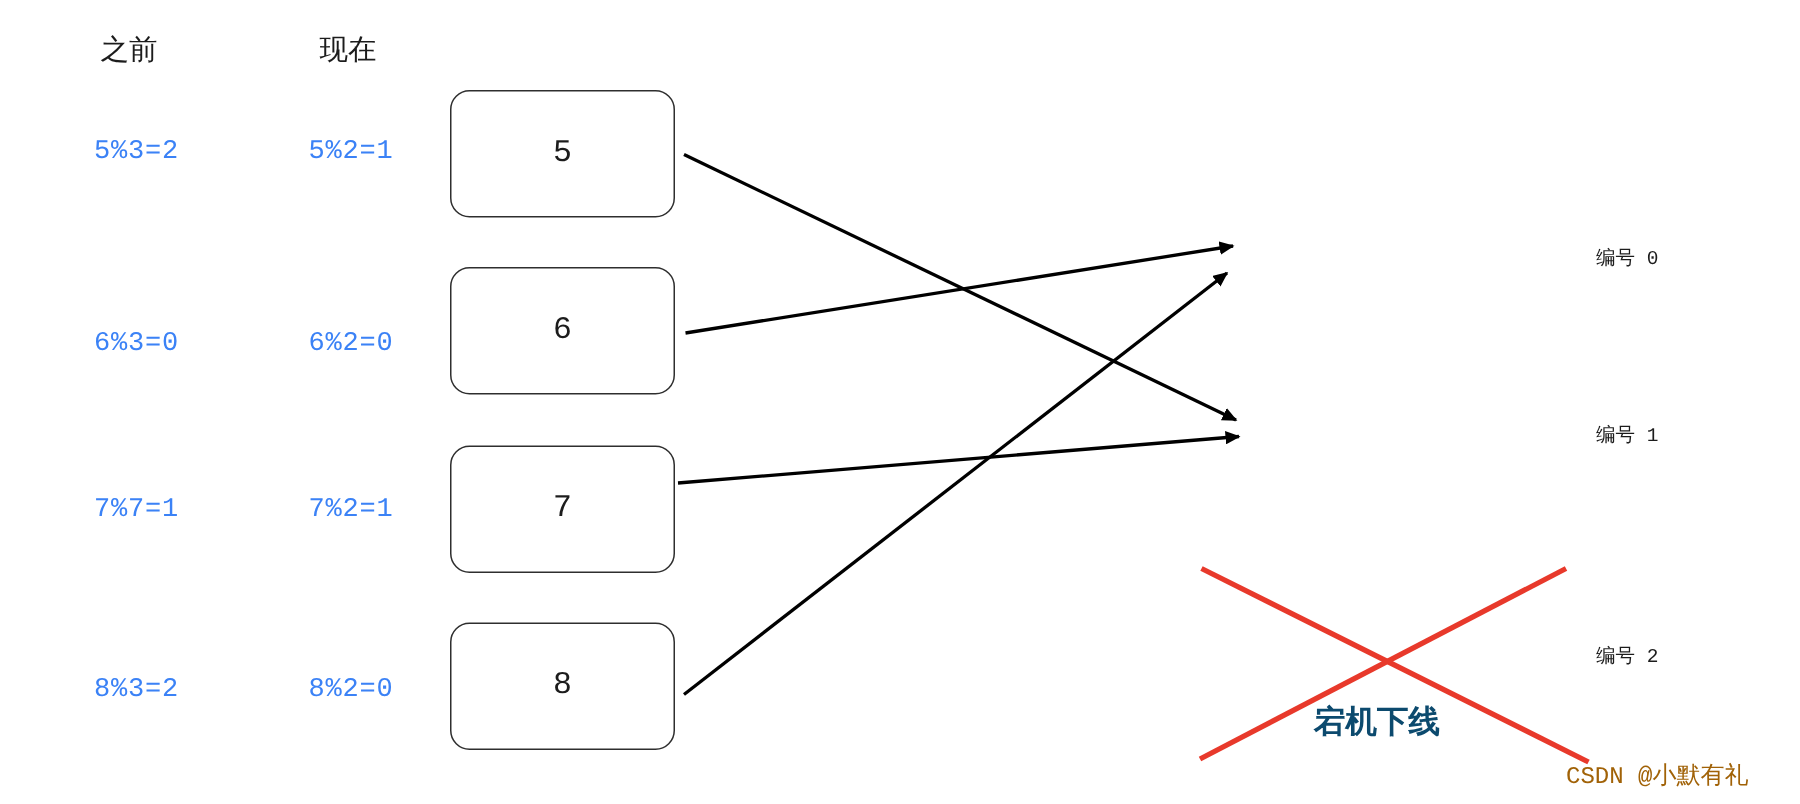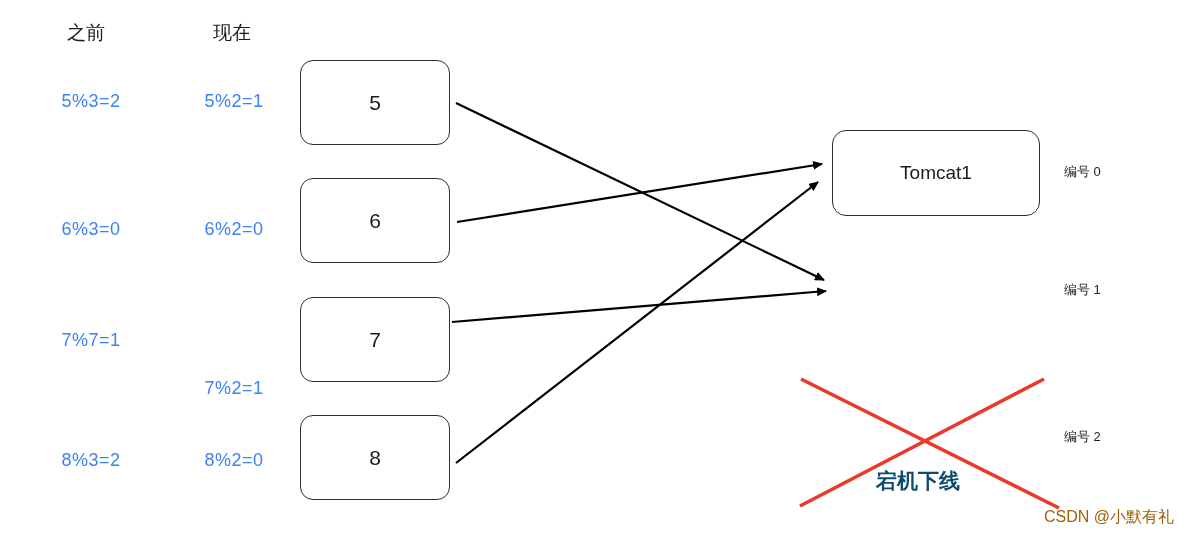--- a/index.html
+++ b/index.html
@@ -9,21 +9,21 @@
     font-family: "Liberation Sans", "DejaVu Sans", sans-serif;
   }
   .stage {
     position: relative;
     width: 1200px;
     height: 536px;
     background: #ffffff;
     overflow: hidden;
     color: #1c1c1c;
   }
-  .abs { position: absolute; }
+  .abs { position: absolute; font-family: Liberation Mono, monospace; }
   .col-header {
     font-size: 19px;
     color: #1c1c1c;
     text-align: center;
     width: 90px;
   }
   .formula {
     font-size: 18px;
     color: #3b82f6;
     width: 110px;
@@ -86,39 +86,36 @@
   <div class="abs col-header" style="left:41px; top:20px;">之前</div>
   <div class="abs col-header" style="left:187px; top:20px;">现在</div>
 
   <div class="abs formula" style="left:36px; top:91px;">5%3=2</div>
   <div class="abs formula" style="left:36px; top:219px;">6%3=0</div>
   <div class="abs formula" style="left:36px; top:330px;">7%7=1</div>
   <div class="abs formula" style="left:36px; top:450px;">8%3=2</div>
 
   <div class="abs formula" style="left:179px; top:91px;">5%2=1</div>
   <div class="abs formula" style="left:179px; top:219px;">6%2=0</div>
-  <div class="abs formula" style="left:179px; top:330px;margin-top:48px;">7%2=1</div>
+  <div class="abs formula" style="left:179px; top:330px;">7%2=1</div>
   <div class="abs formula" style="left:179px; top:450px;">8%2=0</div>
 
   <div class="abs num-box" style="left:300px; top:60px;">
     <span>5</span>
   </div>
   <div class="abs num-box" style="left:300px; top:178px;">
     <span>6</span>
   </div>
   <div class="abs num-box" style="left:300px; top:297px;">
     <span>7</span>
   </div>
   <div class="abs num-box" style="left:300px; top:415px;">
     <span>8</span>
   </div>
 
-  <div class="abs server-box" style="left:832px; top:130px;">
-    <span>Tomcat1</span>
-  </div>
 
   <div class="abs num-label" style="left:1064px; top:163px;">编号 0</div>
   <div class="abs num-label" style="left:1064px; top:281px;">编号 1</div>
   <div class="abs num-label" style="left:1064px; top:428px;">编号 2</div>
 
   <div class="abs offline-label" style="left:876px; top:467px; color:#0c4a6e;">宕机下线</div>
 
   <div class="abs watermark" style="left:1044px; top:507px;">CSDN @小默有礼</div>
 
   <svg class="overlay" width="1200" height="536" viewBox="0 0 1200 536">

